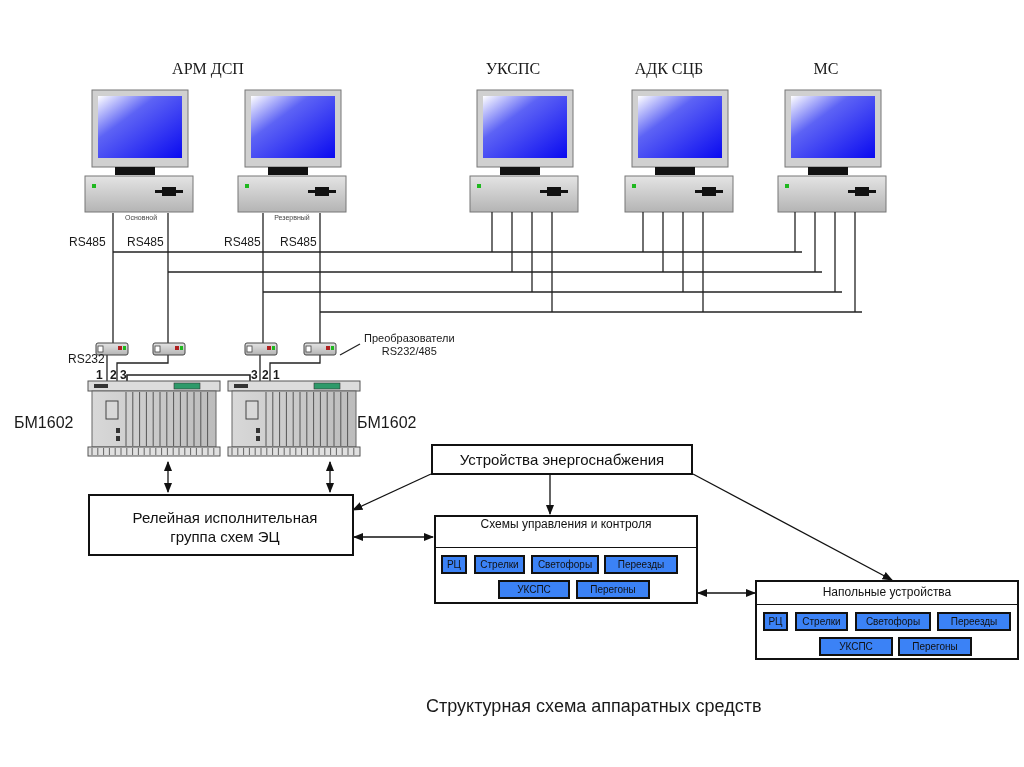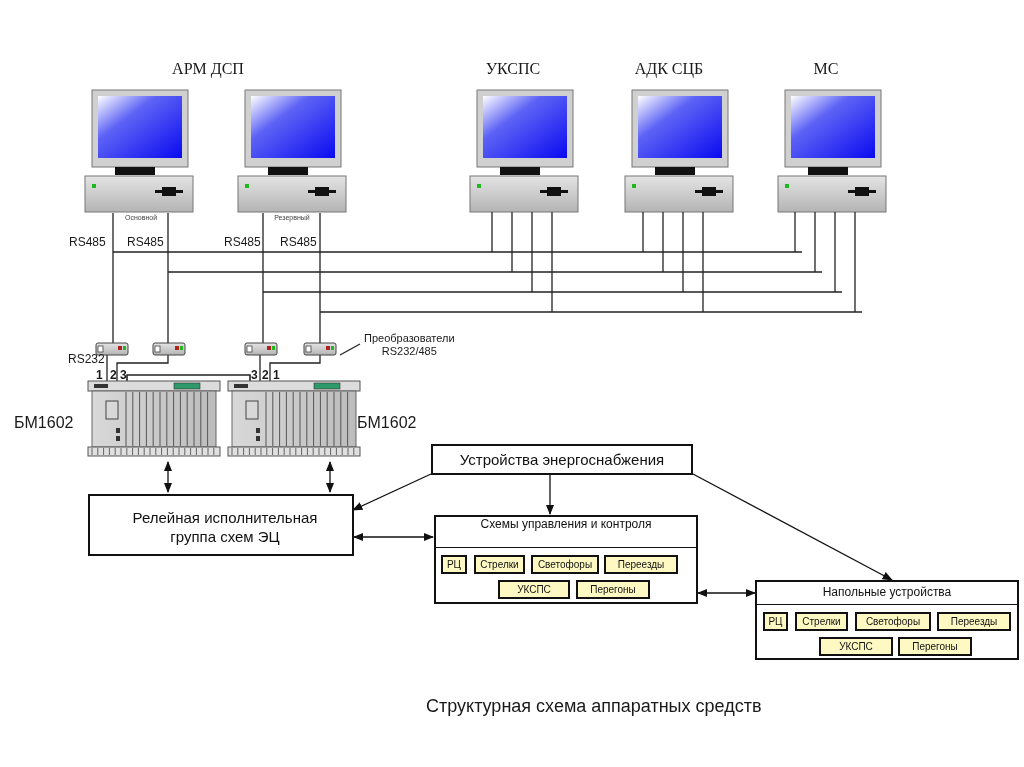--- a/index.html
+++ b/index.html
@@ -7,21 +7,21 @@
   #diagram{position:absolute;left:0;top:0;width:1024px;height:767px;}
   .lbl{position:absolute;white-space:nowrap;color:#1a1a1a;}
   .pc-title{font-size:16px;transform:translateX(-50%);font-family:Liberation Serif, serif;}
   .rs{font-size:12px;}
   .tiny{font-size:7px;color:#444;transform:translateX(-50%);}
   .port{font-size:12px;font-weight:bold;}
   .bm{font-size:16px;}
   .conv-lbl{font-size:11px;text-align:center;line-height:13px;}
   .box{position:absolute;border:2px solid #111;background:#fff;box-sizing:border-box;}
   .box-text{position:absolute;left:0;right:0;text-align:center;}
-  .chip{position:absolute;border:2px solid #111;background:#fef9c3;box-sizing:border-box;font-size:10px;text-align:center;line-height:15px;height:19px;}
+  .chip{position:absolute;border:2px solid #111;background:#3b82f6;box-sizing:border-box;font-size:10px;text-align:center;line-height:15px;height:19px;}
   .caption{font-size:18px;margin-top:12px;}
 </style>
 </head>
 <body>
 
 <svg id="diagram" width="1024" height="767" viewBox="0 0 1024 767">
   <defs>
     <linearGradient id="scr" x1="0" y1="0" x2="1" y2="1">
       <stop offset="0" stop-color="#ffffff"></stop>
       <stop offset="0.35" stop-color="#5d63f5"></stop>

